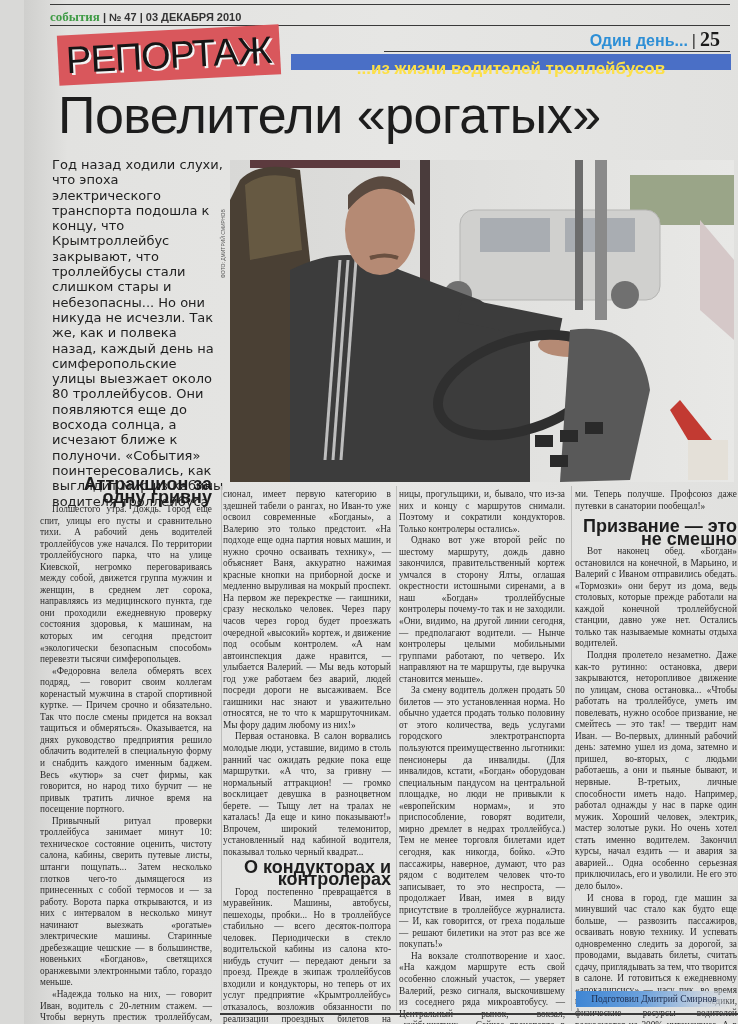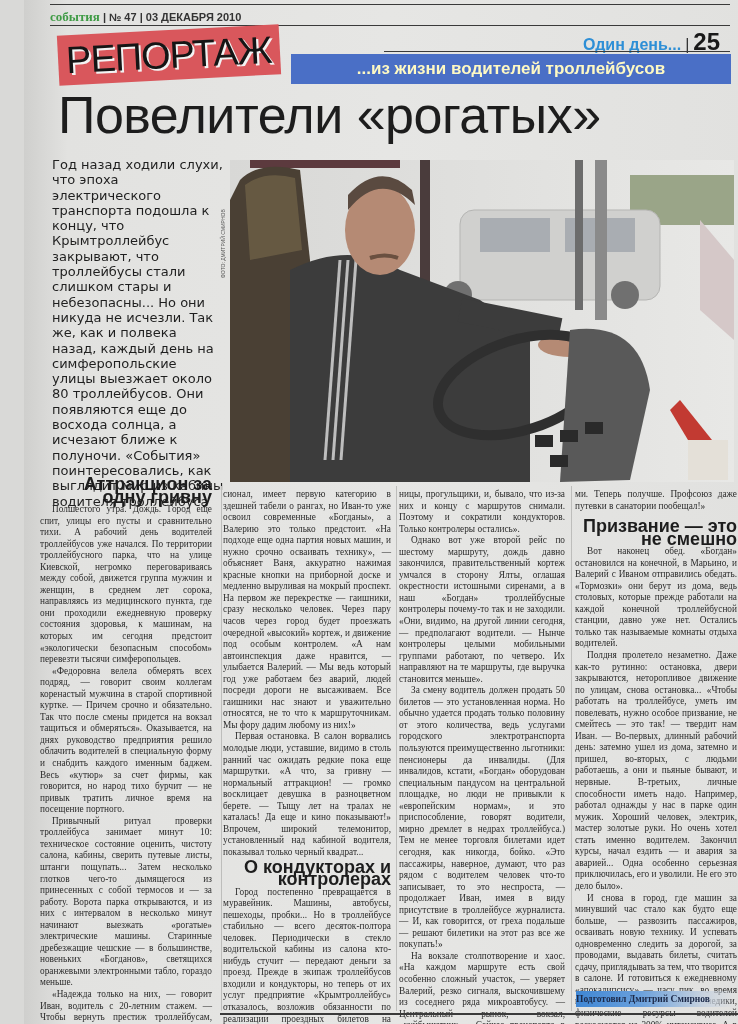--- a/index.html
+++ b/index.html
@@ -20,33 +20,33 @@
     font-family:"Liberation Sans", sans-serif; font-size:11px; font-weight:bold; color:#333;
     white-space:nowrap;
   }
   .masthead .brand { color:#3f9b45; font-family:"Liberation Serif", serif; font-size:13px; }
   .section-right {
     position:absolute; right:34px; top:28px;
     font-family:"Liberation Sans", sans-serif; font-weight:bold; font-size:16px; white-space:nowrap;
   }
   .section-right .sec { color:#2e8fd6; }
   .section-right .sep { color:#333; font-weight:normal; margin:0 4px; }
-  .section-right .num { color:#1a1a1a; font-size:24px; }
+  .section-right .num { color:#1a1a1a; font-size:20px;font-family:Liberation Serif, serif; }
   .rubric {
     position:absolute; left:34px; top:30px; padding:0 8px; height:50px;
     background:#d9575c; transform:rotate(-3deg);
     font-family:"Liberation Sans", sans-serif; font-size:38px; line-height:50px;
     color:#151515; letter-spacing:-1px;
     text-shadow:2px 2px 0 #f3f3f3;
   }
   .subrubric {
-    position:absolute; left:267px; top:54px; width:440px; height:30px;
+    position:absolute; left:267px; top:54px; width:440px; height:16px;
     background:#4a6fc6;
     font-family:"Liberation Sans", sans-serif; font-weight:bold; font-size:17px; line-height:30px;
-    color:#fef9c3; text-align:center; white-space:nowrap;
+    color:#fde047; text-align:center; white-space:nowrap;
   }
   .headline {
     position:absolute; left:34px; top:80px;
     font-family:"Liberation Sans", sans-serif; font-weight:normal; font-size:52px; line-height:70px;
     color:#1d1d1d; letter-spacing:-0.5px; white-space:nowrap;
   }
   .lead {
     position:absolute; left:28px; top:157px; width:172px;
     font-family:"DejaVu Sans", sans-serif; font-size:13px; line-height:15.3px; color:#1f1f1f;
   }
@@ -62,22 +62,22 @@
   .col { position:absolute; font-size:9.3px; line-height:11.55px; text-align:justify; color:#2b2b2b; }
   .col p { margin:0; text-indent:12px; }
   .col p.noindent { text-indent:0; }
   .subhead {
     font-family:"Liberation Sans", sans-serif; font-weight:bold; font-size:18px; line-height:12.5px;
     color:#1d1d1d; margin:2px 0 1px 0; text-align:right;
   }
   .byline {
     position:absolute; left:552px; top:991px; width:160px; height:16px;
     background:linear-gradient(90deg,#3f86d4 0%,#6aa0dc 40%,#c9d3df 80%,rgba(0,0,0,0) 100%);
-    font-family:"Liberation Serif", serif; font-weight:bold; font-size:9.5px; line-height:16px;
-    color:#1c2a4a; text-align:left; padding-right:4px; box-sizing:border-box;
+    font-family:"Liberation Serif", serif; font-weight:normal; font-size:9.5px; line-height:16px;
+    color:#1c2a4a; text-align:center; padding-right:4px; box-sizing:border-box;
   }
   .vdiv { position:absolute; width:1px; background:#bdbdbb; }
 </style>
 </head>
 <body>
 
 <div class="page">
 
   <div class="rule" style="left:26px; top:4px; width:680px; height:1px;"></div>
   <div class="masthead">

